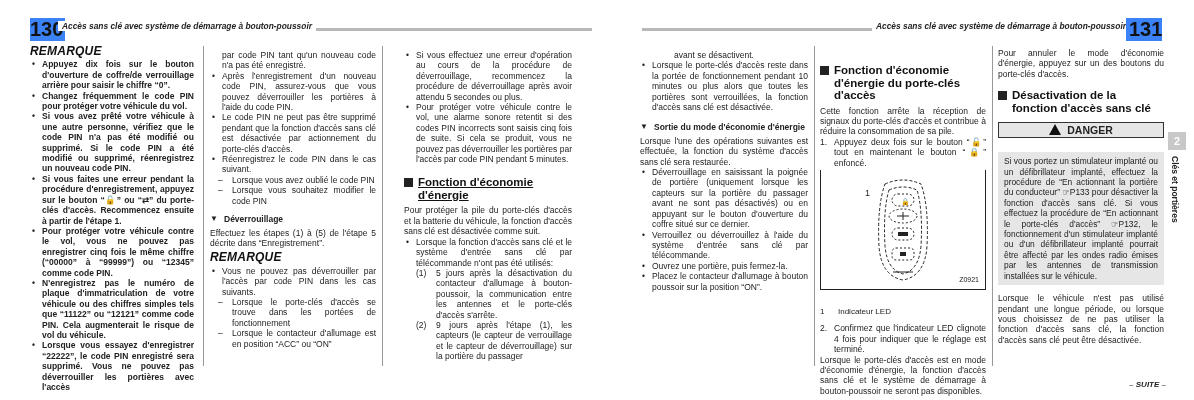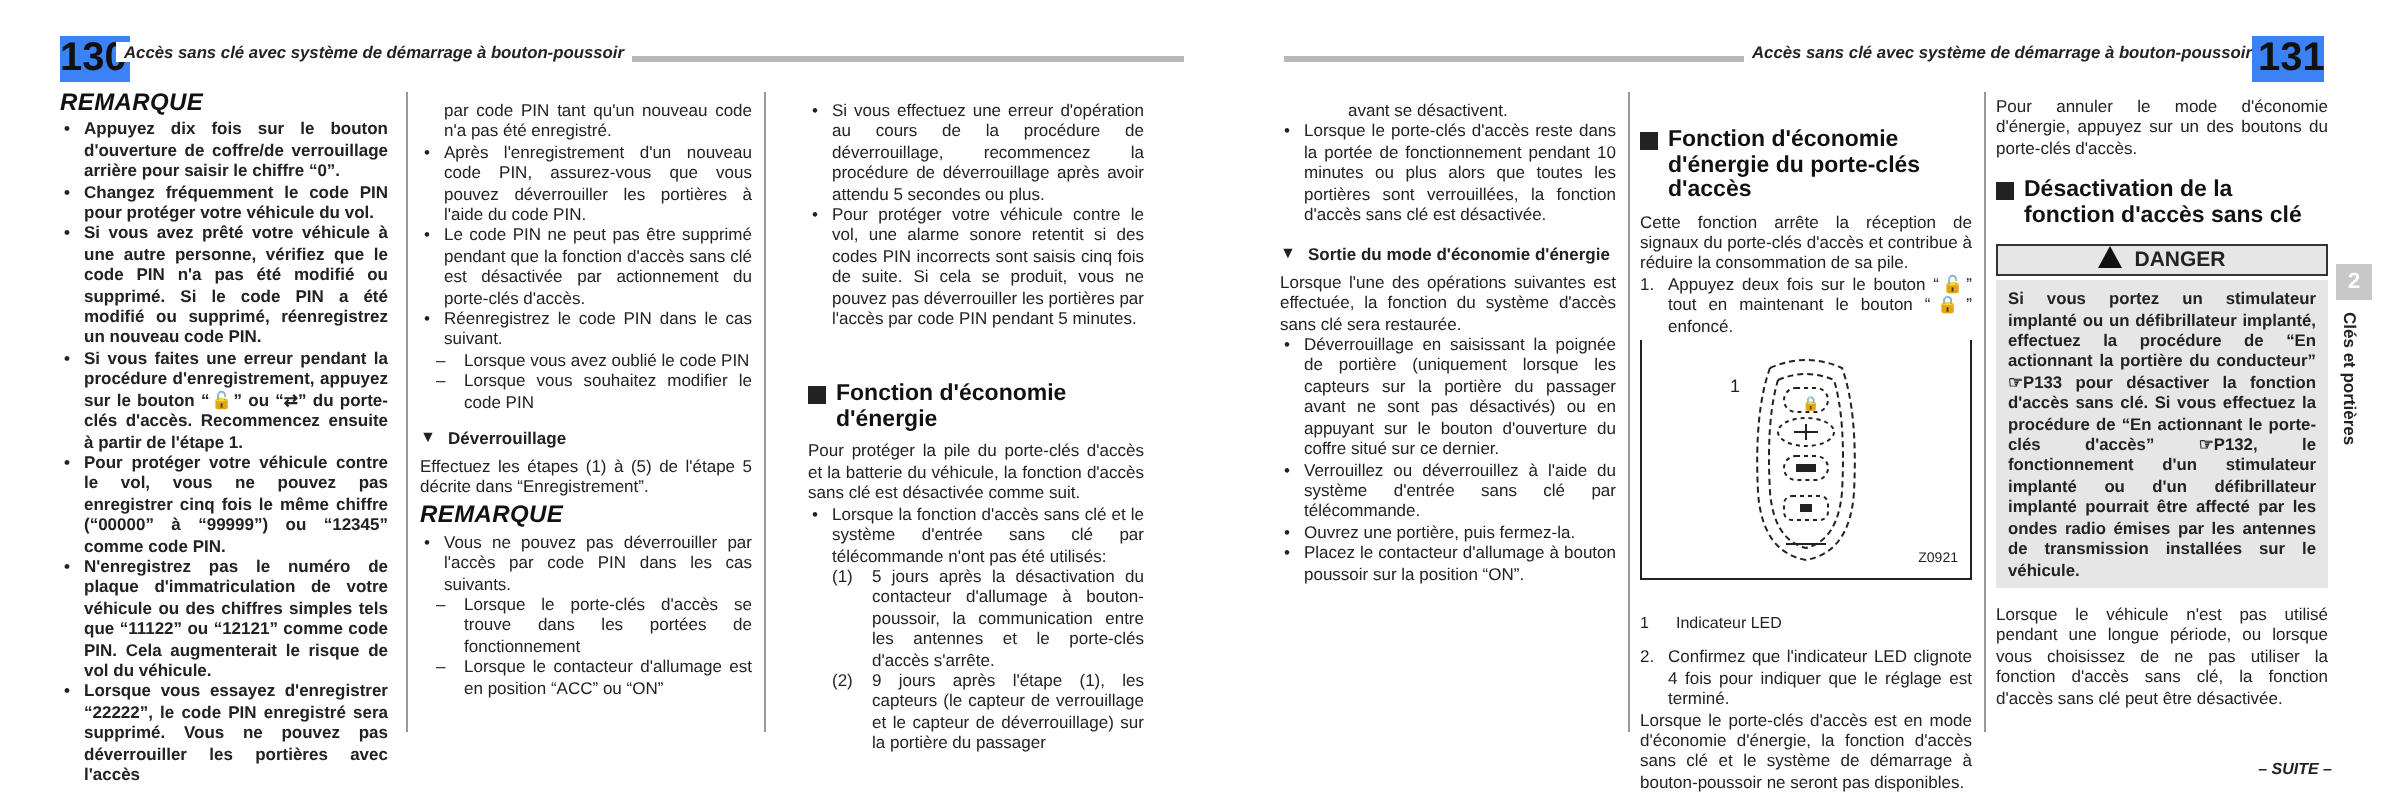--- a/index.html
+++ b/index.html
@@ -40,21 +40,21 @@
   p { margin: 0; }
 
   .figure { border: 1px solid #222; border-top: none; height: 120px; position: relative; margin-top: 2px; }
   .figure .code { position: absolute; right: 6px; bottom: 4px; font-size: 7px; }
   .figure .callout { position: absolute; left: 44px; top: 18px; font-size: 9px; }
   .figcap { margin-top: 17px; font-size: 8px; }
   .figcap .n { display: inline-block; width: 18px; }
 
   .danger-head { border: 1px solid #333; background: #e6e6e6; height: 16px; margin-top: 8px; text-align: center; font-weight: bold; font-size: 10.5px; line-height: 15px; }
   .danger-head .warn { display: inline-block; width: 0; height: 0; border-left: 6px solid transparent; border-right: 6px solid transparent; border-bottom: 11px solid #111; vertical-align: -1px; margin-right: 6px; position: relative; }
-  .danger-body { background: #e6e6e6; font-weight: bold; padding: 4px 6px 4px 6px; margin-top: 2px; font-size: 8.4px; line-height: 10.4px; }
+  .danger-body { background: #e6e6e6; font-weight: normal; padding: 4px 6px 4px 6px; margin-top: 14px; font-size: 8.4px; line-height: 10.4px; }
 
   .sidetab { position: absolute; left: 1168px; top: 132px; width: 18px; height: 18px; background: #c8c8c8; color: #fff; font-weight: bold; font-size: 11px; text-align: center; line-height: 18px; }
   .sidelabel { position: absolute; left: 1170px; top: 156px; font-size: 8.5px; font-weight: bold; writing-mode: vertical-rl; color: #222; }
   .suite { position: absolute; right: 28px; top: 380px; font-size: 8px; font-style: italic; font-weight: bold; }
 </style>
 </head>
 <body>
 
 <div class="page page-left">
   <div class="header" style="left:0; width:592px;">
@@ -102,21 +102,21 @@
       <li>Lorsque le contacteur d'allumage est en position “ACC” ou “ON”</li>
     </ul>
   </div>
   <div class="vsep" style="left:382px; top:46px; height:320px;"></div>
 
   <div class="col" style="left:404px; width:168px;">
     <ul class="bul bold" style="margin-top:6px;">
       <li>Si vous effectuez une erreur d'opération au cours de la procédure de déverrouillage, recommencez la procédure de déverrouillage après avoir attendu 5 secondes ou plus.</li>
       <li>Pour protéger votre véhicule contre le vol, une alarme sonore retentit si des codes PIN incorrects sont saisis cinq fois de suite. Si cela se produit, vous ne pouvez pas déverrouiller les portières par l'accès par code PIN pendant 5 minutes.</li>
     </ul>
-    <div class="sect" style="margin-top:27px;">
+    <div class="sect" style="margin-top:12px;text-decoration:underline;">
       <span class="sq"></span>
       <span>Fonction d'économie d'énergie</span>
     </div>
     <p>Pour protéger la pile du porte-clés d'accès et la batterie du véhicule, la fonction d'accès sans clé est désactivée comme suit.</p>
     <ul class="bul">
       <li>Lorsque la fonction d'accès sans clé et le système d'entrée sans clé par télécommande n'ont pas été utilisés:</li>
     </ul>
     <ol class="paren" style="margin-left:12px;">
       <li><span class="n">(1)</span><span>5 jours après la désactivation du contacteur d'allumage à bouton-poussoir, la communication entre les antennes et le porte-clés d'accès s'arrête.</span></li>
       <li><span class="n">(2)</span><span>9 jours après l'étape (1), les capteurs (le capteur de verrouillage et le capteur de déverrouillage) sur la portière du passager</span></li>

